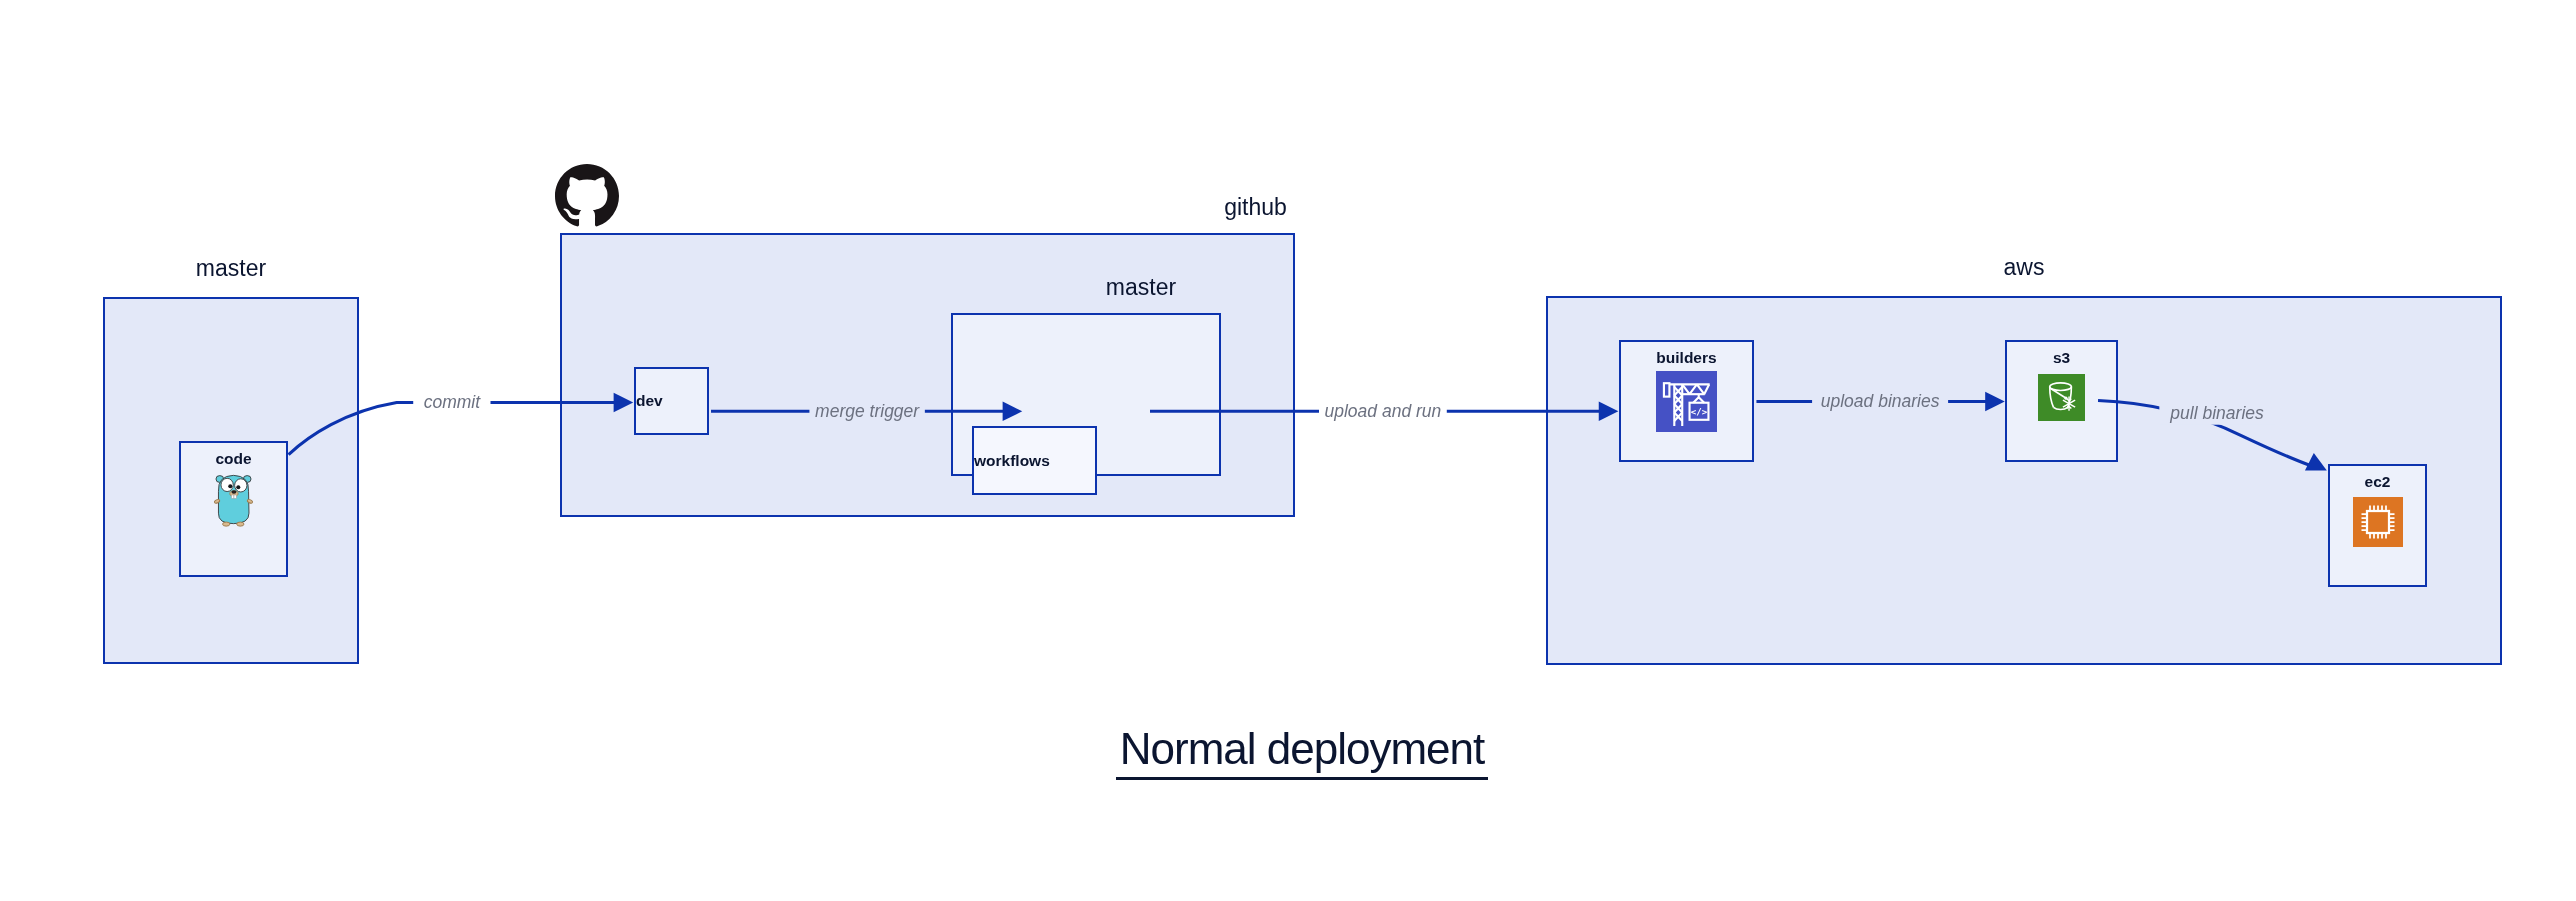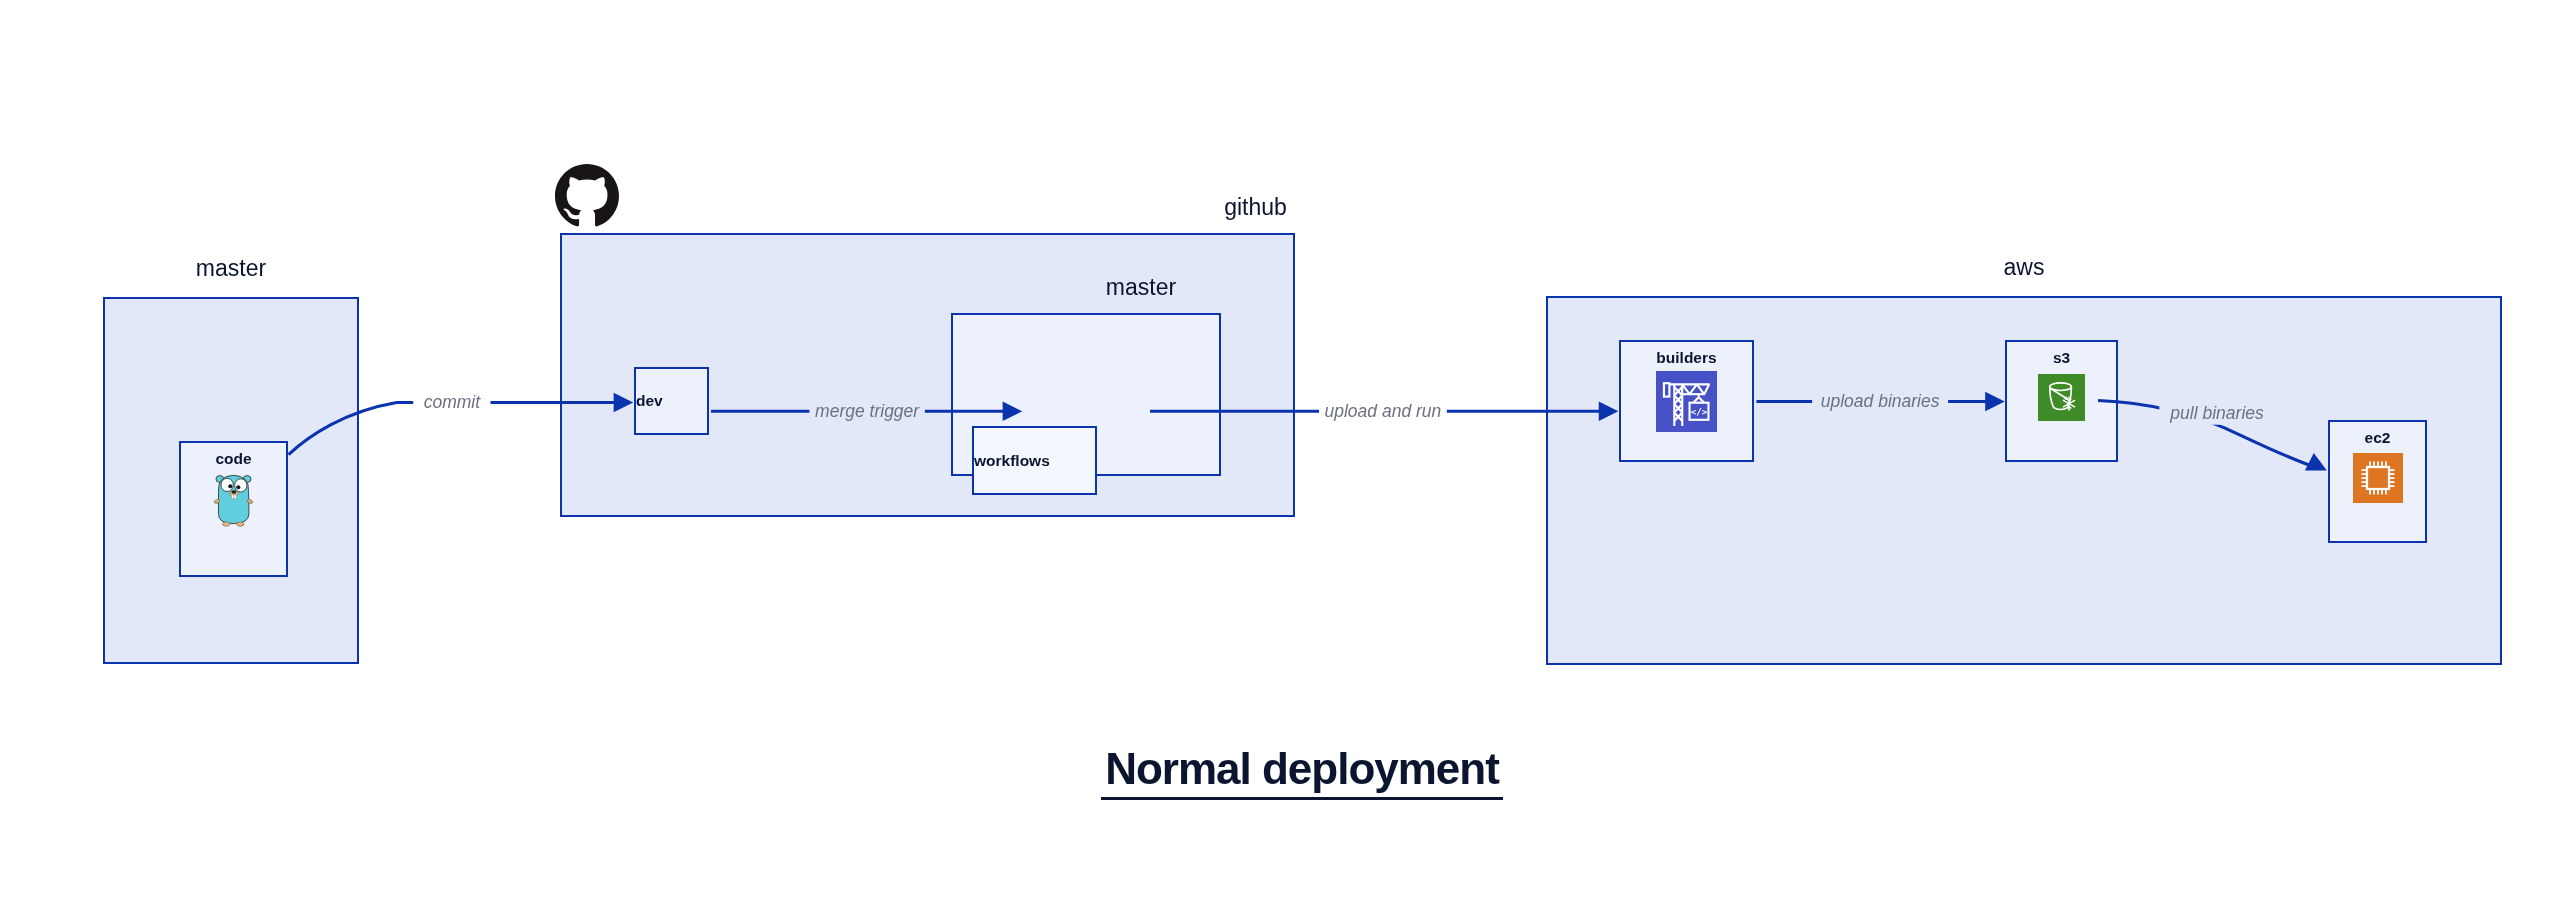--- a/index.html
+++ b/index.html
@@ -21,22 +21,22 @@
   #edges{position:absolute;left:0;top:0;z-index:10;}
   .edge{stroke:var(--stroke);stroke-width:6;fill:none;}
   .ehead{fill:var(--stroke);stroke:none;}
   .elabel{font-style:italic;font-size:34px;fill:var(--edge-label);font-family:"Liberation Sans", sans-serif;}
   .ebg-white{fill:#ffffff;}
   .ebg-group{fill:var(--group-fill);}
 
   #octocat{position:absolute;left:555px;top:164px;width:64px;height:64px;}
 
   #title-wrap{position:absolute;left:0;top:725px;width:100%;text-align:center;z-index:20;}
-  #title{display:inline-block;font-size:44px;font-weight:700;letter-spacing:-1px;color:var(--text);
-         border-bottom:3.6px solid var(--text);padding:0 4.1px 4.1px;line-height:1.08;margin-top:20px;}
+  #title{display:inline-block;font-size:44px;font-weight:400;letter-spacing:-1px;color:var(--text);
+         border-bottom:3.6px solid var(--text);padding:0 4.1px 4.1px;line-height:1.08;}
 </style>
 </head>
 <body>
 
 <div id="canvas">
 
   <div class="gbox" style="left:103px;top:297px;width:256px;height:367px;"></div>
   <div class="glabel" style="left:103px;top:253px;width:256px;height:31px;line-height:31px;">master</div>
 
   <div class="gbox" style="left:560px;top:233px;width:735px;height:284px;"></div>
@@ -118,21 +118,21 @@
       <g stroke="#ffffff" fill="none" stroke-width="3">
         <path d="M66 48 V78"></path>
         <path d="M53 55.5 L79 70.5"></path>
         <path d="M79 55.5 L53 70.5"></path>
         <path d="M61 52.5 L66 57 L71 52.5"></path>
         <path d="M61 73.5 L66 69 L71 73.5"></path>
       </g>
     </svg>
   </div>
 
-  <div class="node" style="left:2328px;top:420px;width:99px;height:123px;">
+  <div class="node" style="left:2328px;top:464px;width:99px;height:123px;">
     <div class="nlabel pad">ec2</div>
     <svg class="iconwrap" style="margin-top:6.2px;" width="50" height="50" viewBox="0 0 100 100">
       <rect width="100" height="100" style="fill:var(--ec2-icon)"></rect>
       <rect x="28" y="28" width="44" height="44" stroke="#ffffff" fill="none" stroke-width="4.5"></rect>
       <g stroke="#ffffff" stroke-width="3.5">
         <path d="M34 17 V26 M42 17 V26 M50 17 V26 M58 17 V26 M66 17 V26"></path>
         <path d="M34 74 V83 M42 74 V83 M50 74 V83 M58 74 V83 M66 74 V83"></path>
         <path d="M17 34 H26 M17 42 H26 M17 50 H26 M17 58 H26 M17 66 H26"></path>
         <path d="M74 34 H83 M74 42 H83 M74 50 H83 M74 58 H83 M74 66 H83"></path>
       </g>

